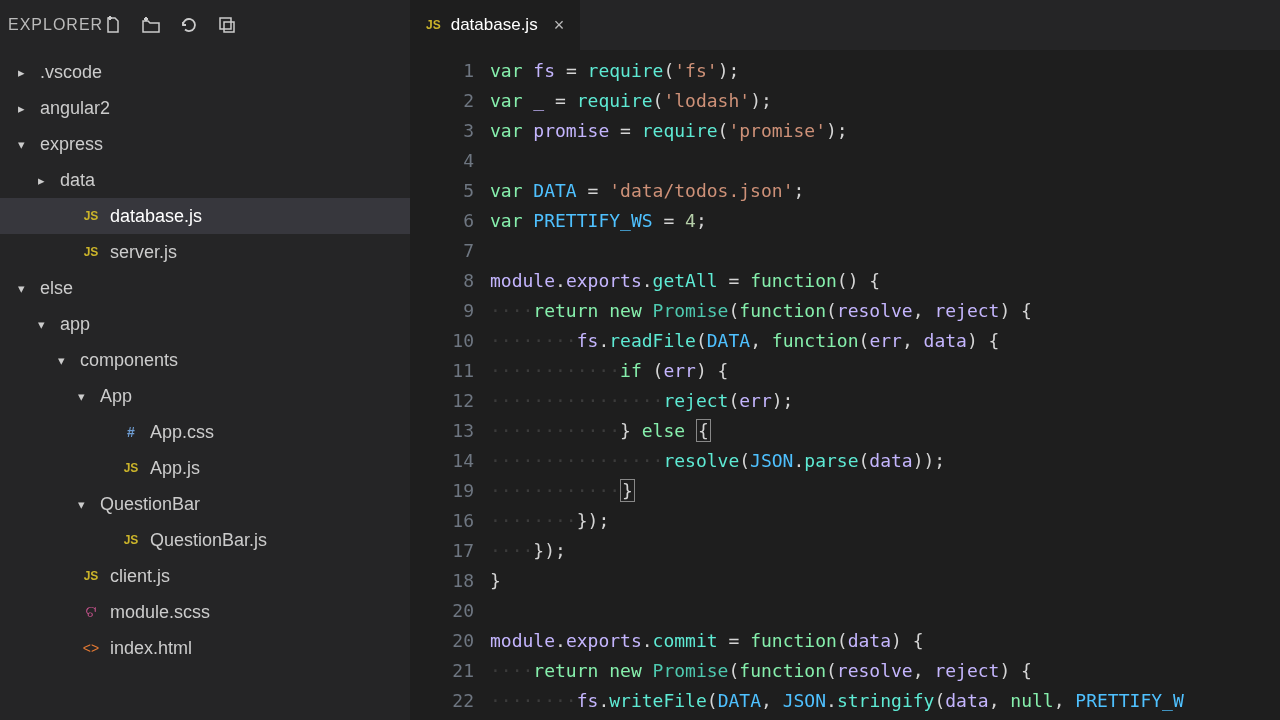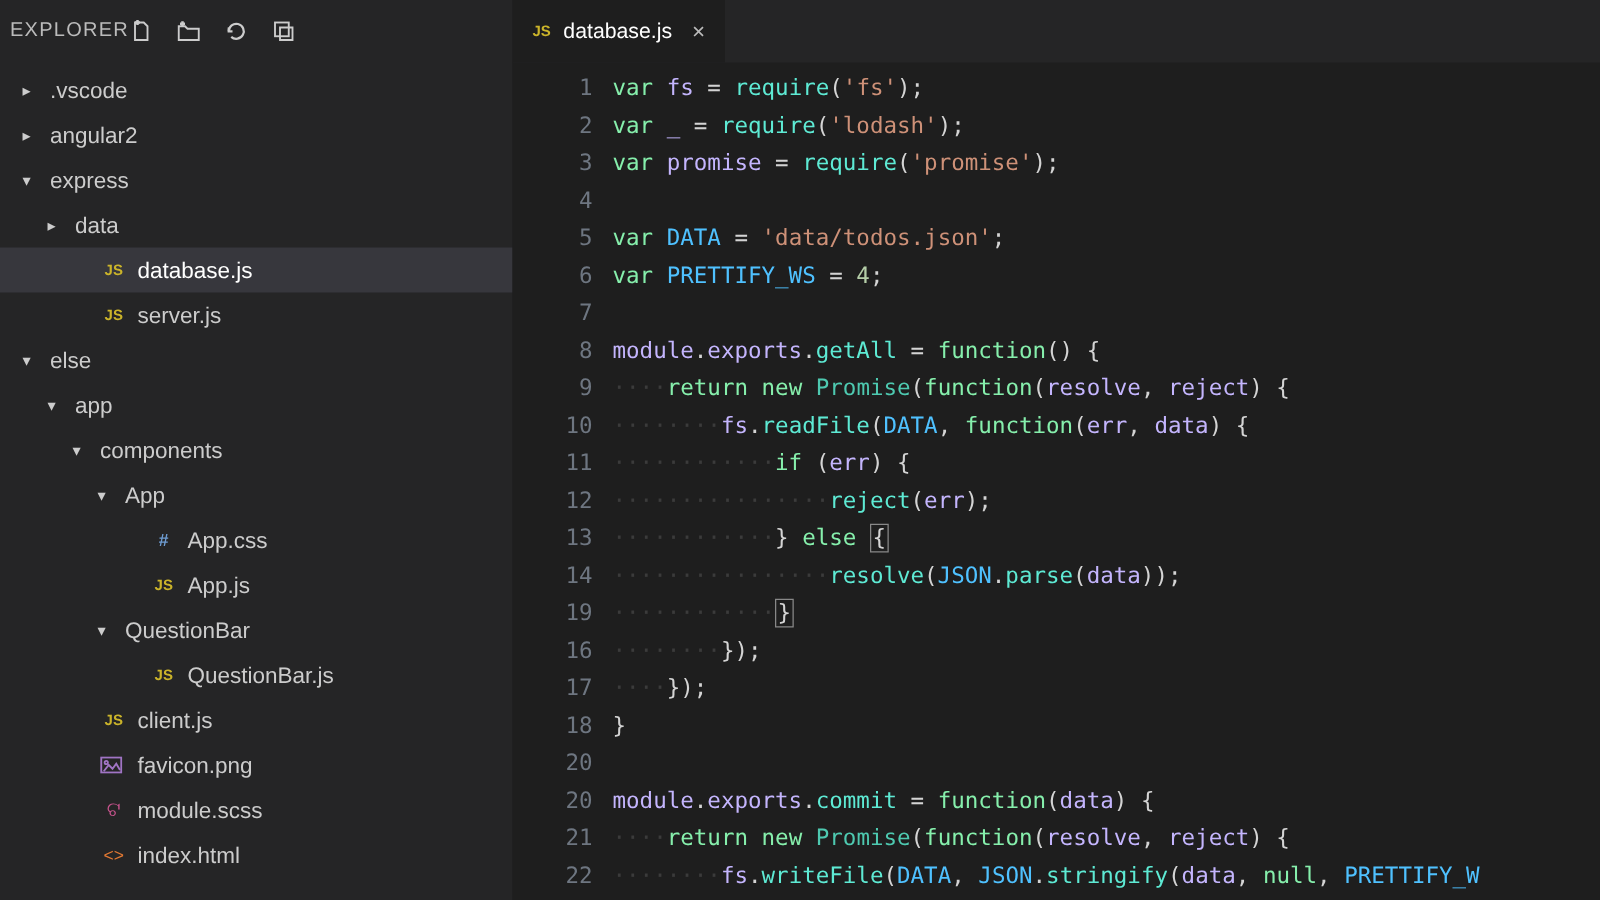--- a/index.html
+++ b/index.html
@@ -234,31 +234,20 @@
       </div>
       <div class="tree-item indent-4">
         <span class="chevron"></span>
         <span class="file-icon js">JS</span>
         <span class="tree-label">QuestionBar.js</span>
       </div>
       <div class="tree-item indent-2">
         <span class="chevron"></span>
         <span class="file-icon js">JS</span>
         <span class="tree-label">client.js</span>
-      </div>
-      <div class="tree-item indent-2">
-        <span class="chevron"></span>
-        <span class="file-icon img">
-          <svg width="18" height="14" viewBox="0 0 18 14" fill="none" stroke="currentColor" stroke-width="1.5">
-            <rect x="1" y="1" width="16" height="12"></rect>
-            <circle cx="5" cy="5" r="1.3"></circle>
-            <path d="M3 12 l4 -5 l3 3 l3 -4 l3 5"></path>
-          </svg>
-        </span>
-        <span class="tree-label">favicon.png</span>
       </div>
       <div class="tree-item indent-2">
         <span class="chevron"></span>
         <span class="file-icon scss">ଟ</span>
         <span class="tree-label">module.scss</span>
       </div>
       <div class="tree-item indent-2">
         <span class="chevron"></span>
         <span class="file-icon html">&lt;&gt;</span>
         <span class="tree-label">index.html</span>

